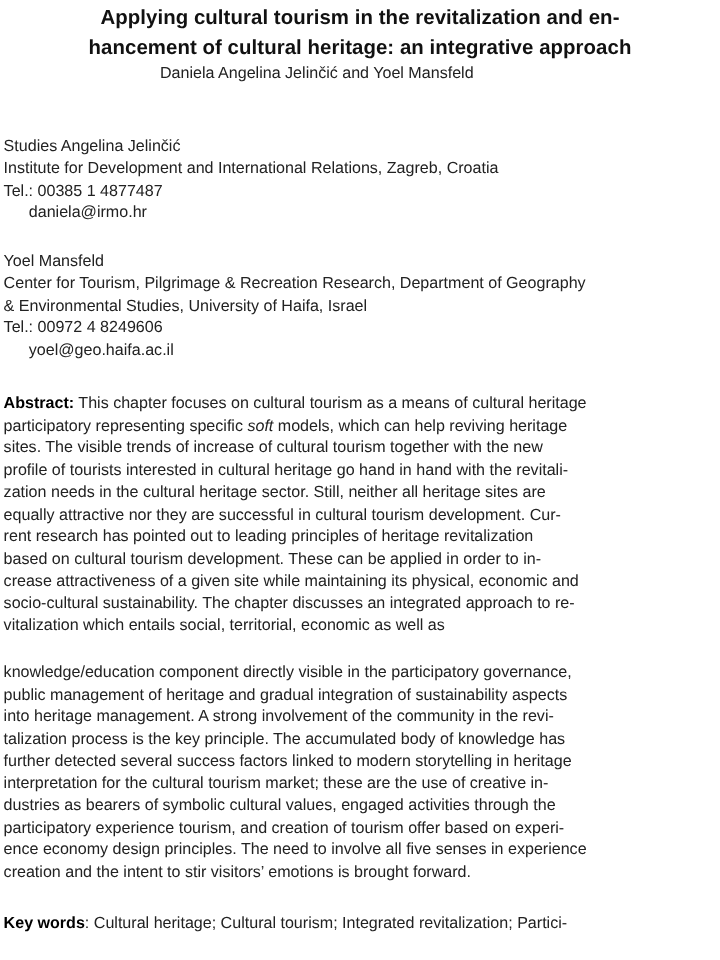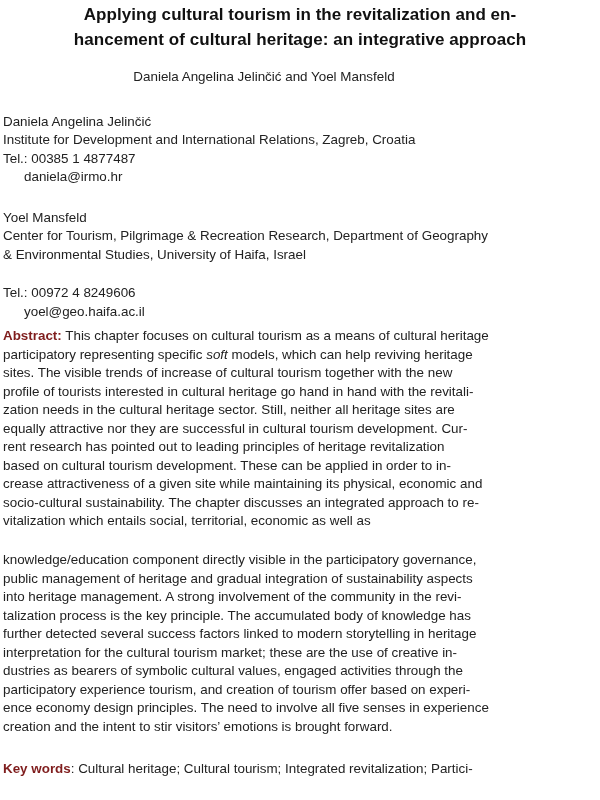--- a/index.html
+++ b/index.html
@@ -9,35 +9,35 @@
       font-family: "Liberation Sans", "DejaVu Sans", sans-serif;
     }
     .page { position: absolute; left: 0; top: 0; width: 600px; height: 800px; }
     .title {
       position: absolute; left: 0; width: 600px; top: 2px;
       text-align: center; font-weight: bold; font-size: 17px; line-height: 25px;
       color: #111; letter-spacing: 0.05px;
     }
     .title .tl { display: block; white-space: nowrap; }
     .byline {
-      position: absolute; left: 0; width: 528px; top: 68px;
+      position: absolute; left: 0; width: 528px; top: 52px;
       text-align: center; font-size: 13.4px; line-height: 18px; color: #222;
     }
     .affil {
       position: absolute; left: 3px; font-size: 13.4px; line-height: 18.4px; color: #222;
     }
     .affil .ln { display: block; white-space: nowrap; }
     .affil-1 { top: 113px; }
     .affil-2 { top: 209px; }
     .abstract {
       position: absolute; left: 3px; top: 327px; width: 594px;
       font-size: 13.4px; line-height: 18.55px; color: #222;
     }
     .abstract .ln { display: block; white-space: nowrap; }
-    .label { font-weight: bold; color: #7f1d1d; }
+    .label { font-weight: bold; color: #000000; }
     .em { font-style: italic; }
     .keywords {
       position: absolute; left: 3px; top: 760px; width: 594px;
       font-size: 13.4px; line-height: 18.55px; color: #222;
     }
     .keywords .ln { display: block; white-space: nowrap; }
     a.email { color: #222; text-decoration: none; margin-left: 21px; }
   </style>
 </head>
 <body>
@@ -45,31 +45,31 @@
 <div class="page">
 
   <h1 class="title" style="margin:0;">
     <span class="tl">Applying cultural tourism in the revitalization and en-</span>
     <span class="tl">hancement of cultural heritage: an integrative approach</span>
   </h1>
 
   <div class="byline">Daniela Angelina Jelinčić and Yoel Mansfeld</div>
 
   <div class="affil affil-1">
-    <span class="ln" style="display: block;">Daniela Angelina Jelinčić</span>
+    <span class="ln" style="display: block;">Studies Angelina Jelinčić</span>
     <span class="ln" style="display: block;">Institute for Development and International Relations, Zagreb, Croatia</span>
     <span class="ln" style="display: block;">Tel.: 00385 1 4877487</span>
     <span class="ln" style="display: block;"><a class="email">daniela@irmo.hr</a></span>
   </div>
 
   <div class="affil affil-2">
     <span class="ln" style="display: block;">Yoel Mansfeld</span>
     <span class="ln" style="display: block;">Center for Tourism, Pilgrimage &amp; Recreation Research, Department of Geography</span>
     <span class="ln" style="display: block;">&amp; Environmental Studies, University of Haifa, Israel</span>
-    <span class="ln" style="display: block; margin-top: 20px;">Tel.: 00972 4 8249606</span>
+    <span class="ln" style="display: block;">Tel.: 00972 4 8249606</span>
     <span class="ln" style="display: block;"><a class="email">yoel@geo.haifa.ac.il</a></span>
   </div>
 
   <div class="abstract">
     <span class="ln" style="display: block;"><span class="label">Abstract:</span><span> This chapter focuses on cultural tourism as a means of cultural heritage</span></span>
     <span class="ln" style="display: block;"><span>participatory representing specific </span><span class="em">soft</span><span> models, which can help reviving heritage</span></span>
     <span class="ln" style="display: block;">sites. The visible trends of increase of cultural tourism together with the new</span>
     <span class="ln" style="display: block;">profile of tourists interested in cultural heritage go hand in hand with the revitali-</span>
     <span class="ln" style="display: block;">zation needs in the cultural heritage sector. Still, neither all heritage sites are</span>
     <span class="ln" style="display: block;">equally attractive nor they are successful in cultural tourism development. Cur-</span>

